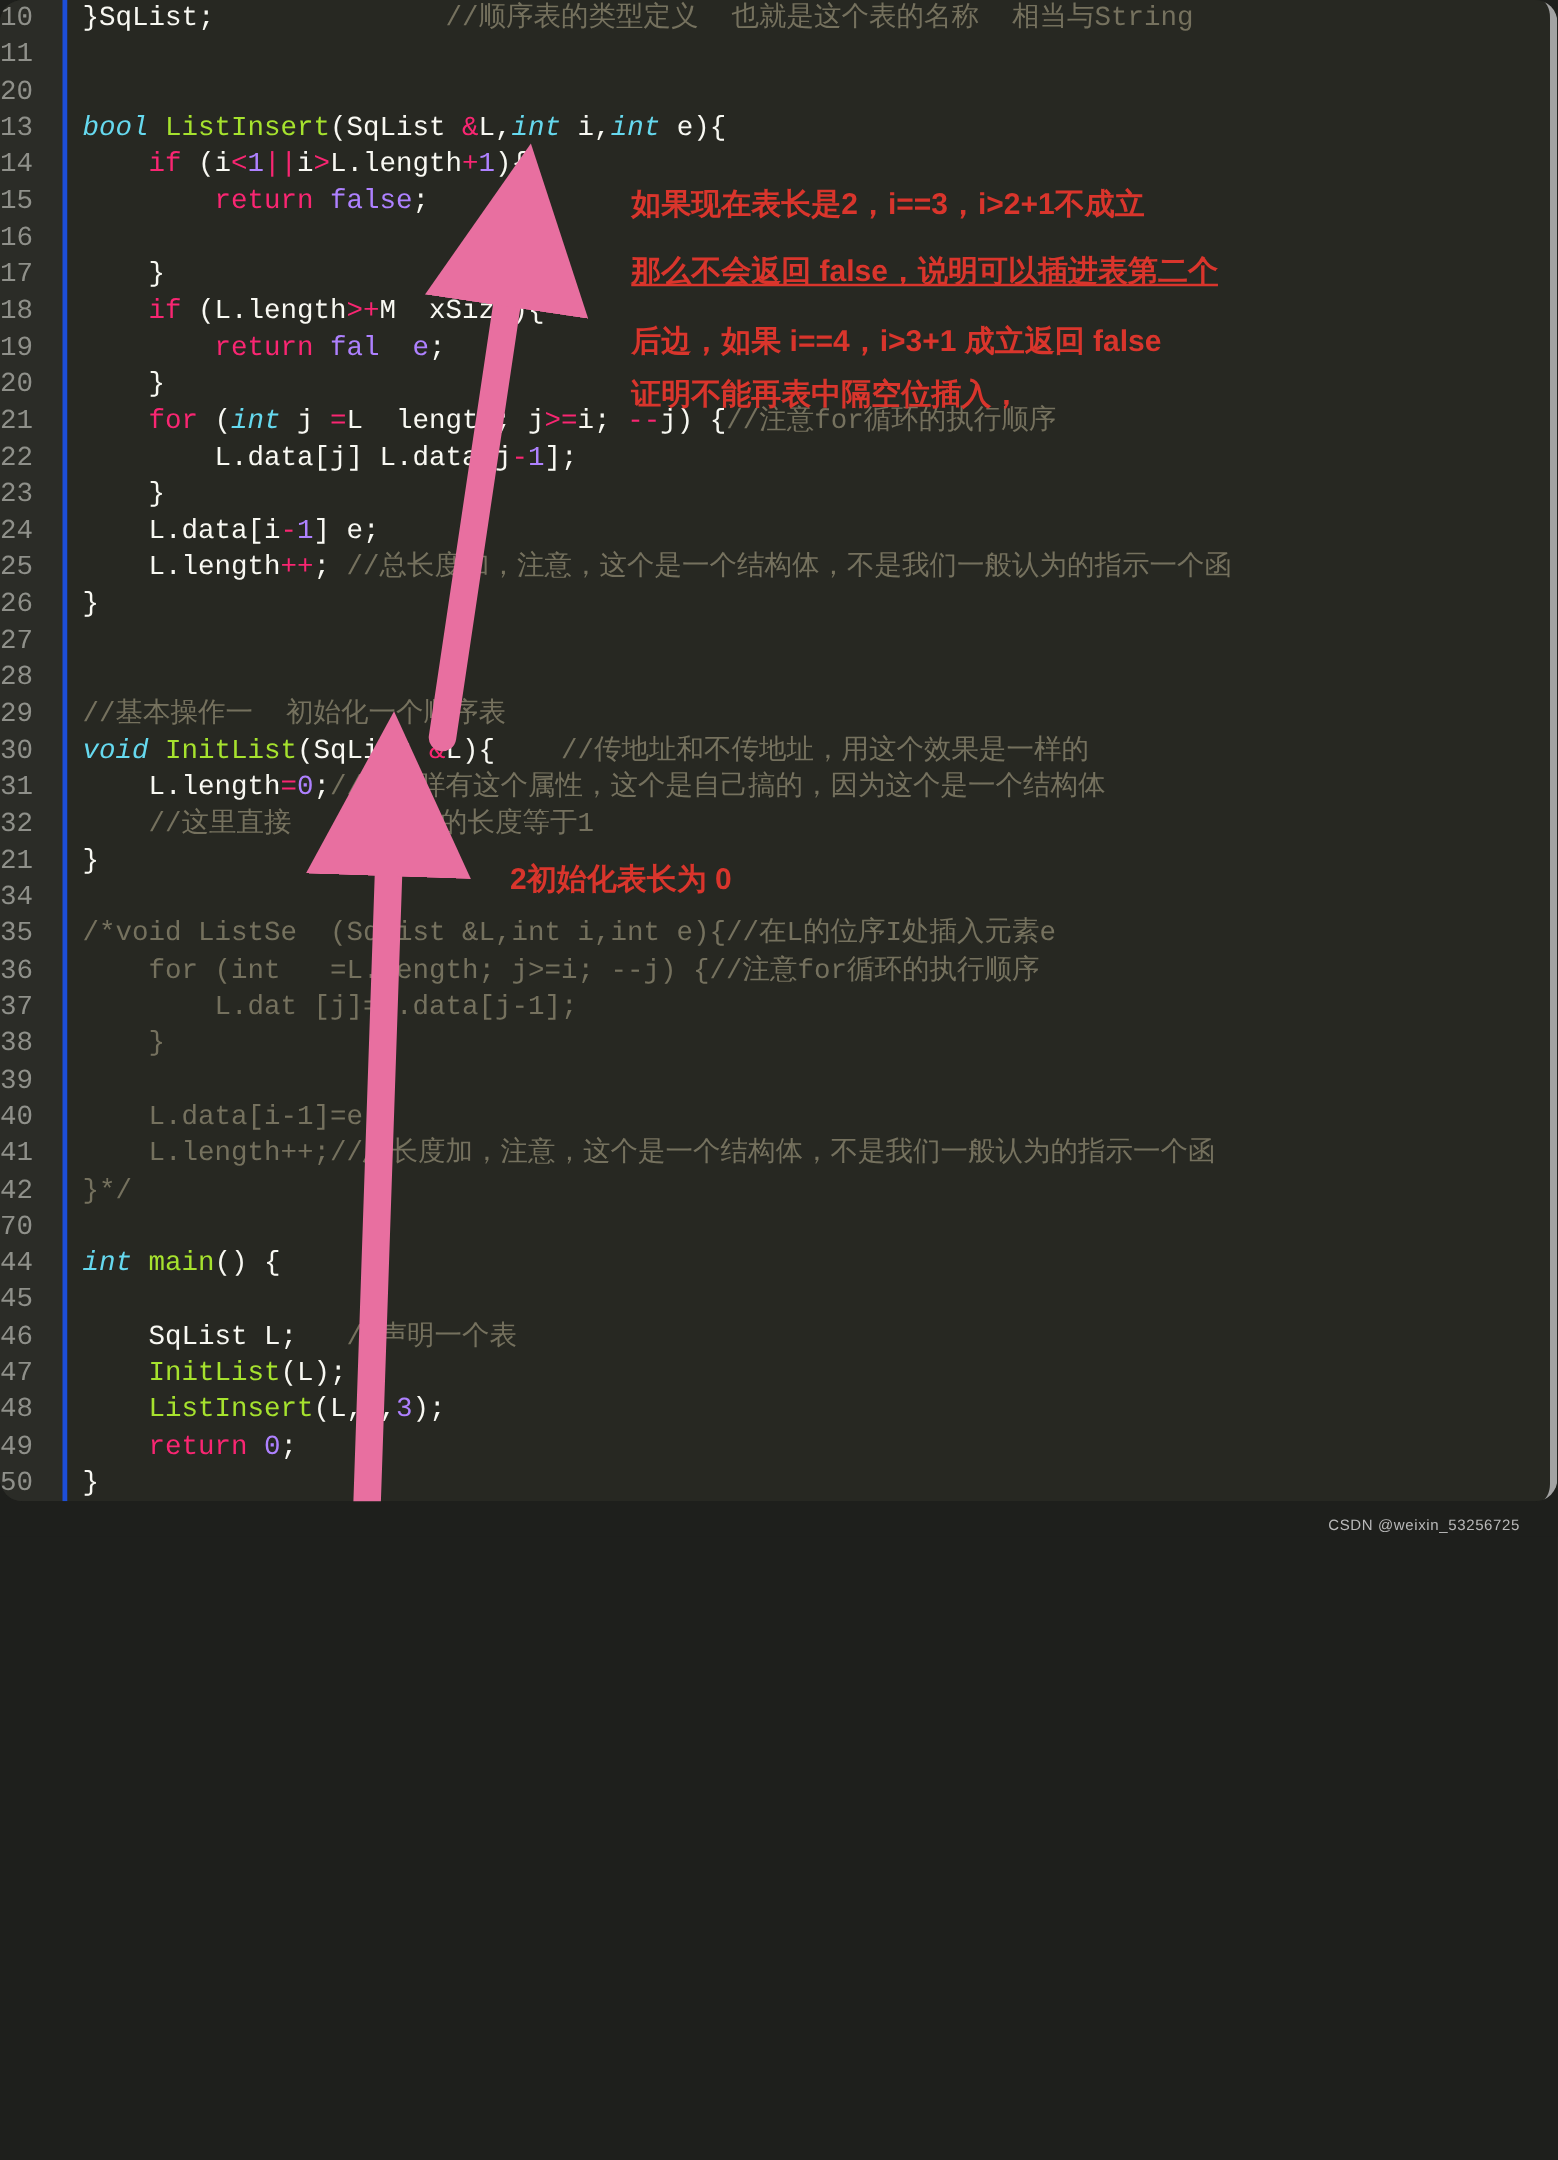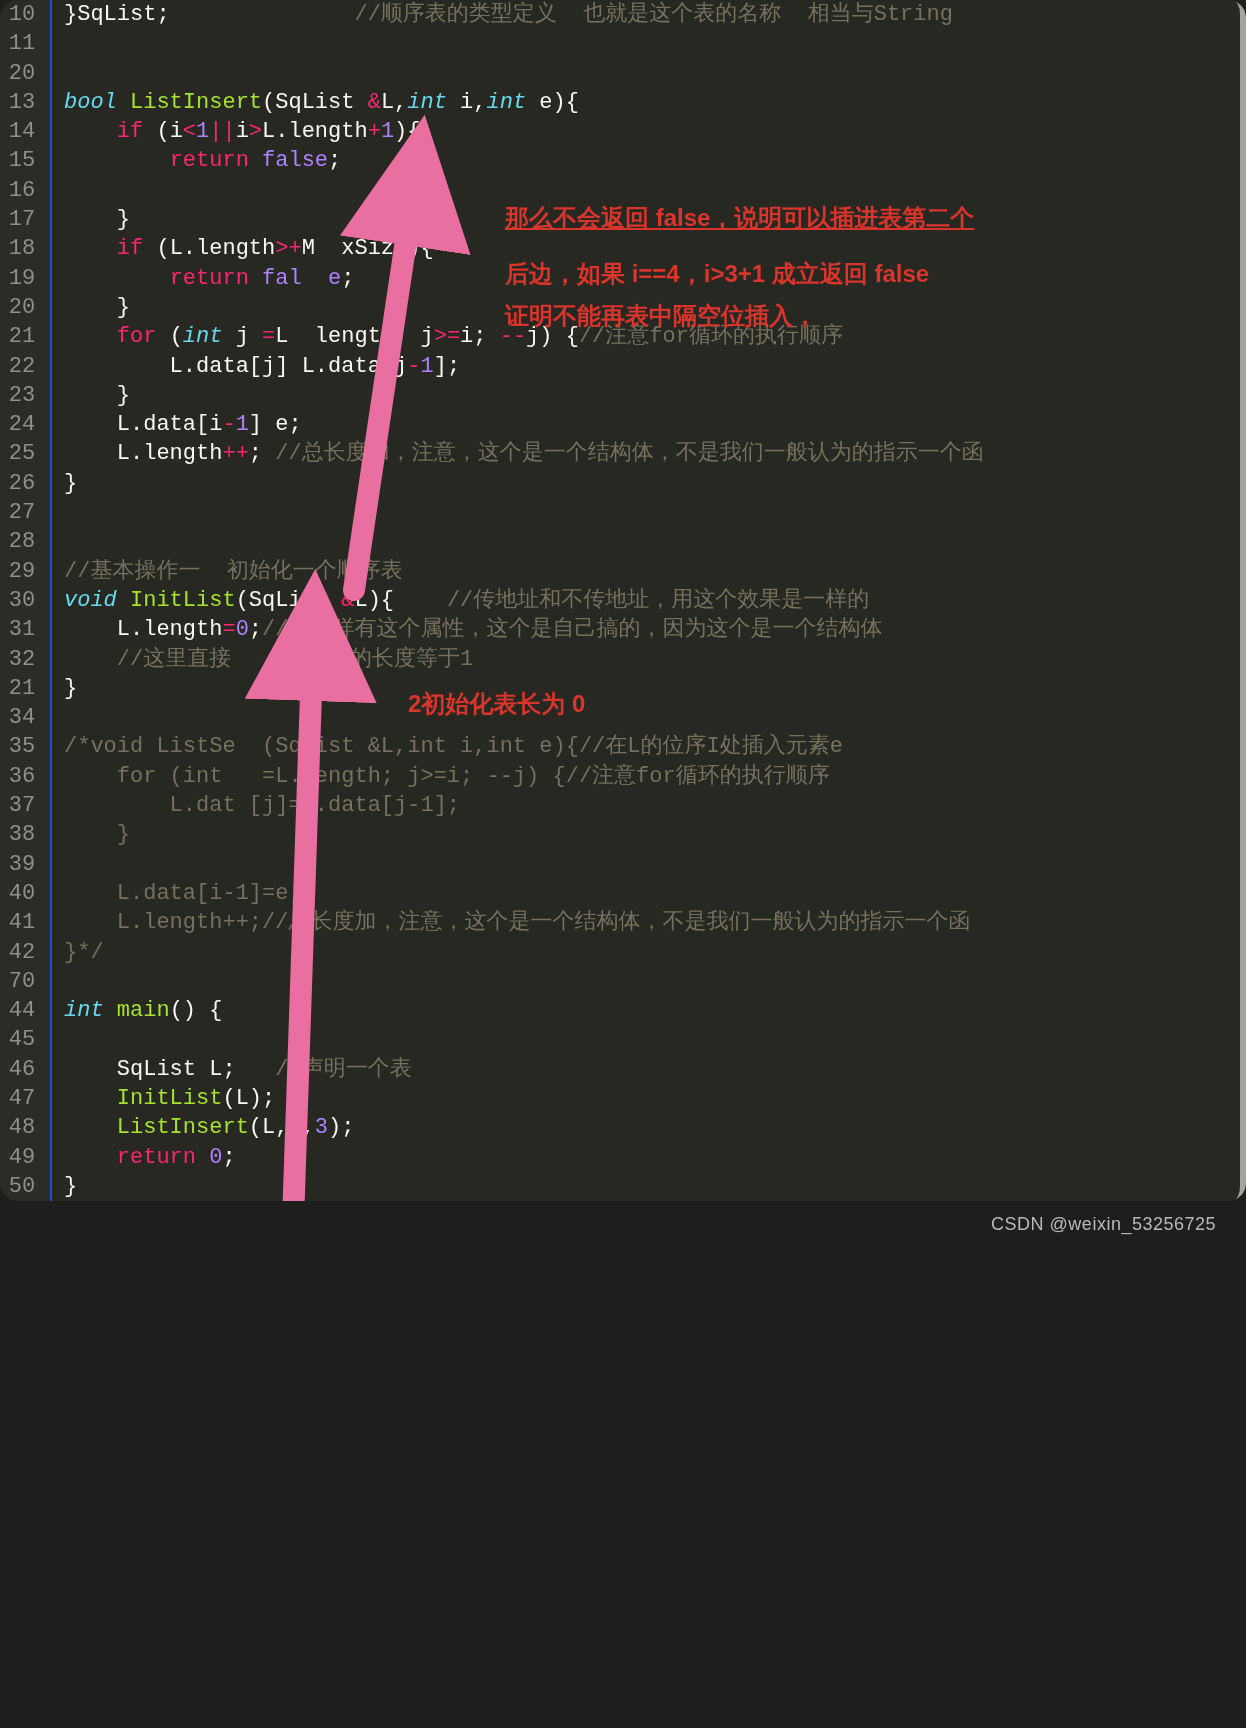--- a/index.html
+++ b/index.html
@@ -1,35 +1,35 @@
 <!DOCTYPE html>
 <html><head>
 <meta charset="utf-8">
 <style>
   html,body{margin:0;padding:0;background:#1e1f1c;color:#ccc;font-family:Menlo,Consolas,"Courier New",monospace;font-size:22px;line-height:1.33;width:1246px}
   .editor{display:flex;padding:0;}
-  .gutter{width:44px;background:#2b2c27;color:#8f908a;text-align:center;padding:0 6px 0 0;user-select:none;border-right:2px solid #1d4ed8;}
+  .gutter{width:44px;background:#2b2c27;color:#8f908a;text-align:left;padding:0 6px 0 0;user-select:none;border-right:4px solid #1d4ed8;}
   .gutter div{height:29.3px}
   .code{flex:1;background:#272822;padding:0 0 0 12px;white-space:pre;overflow:hidden;border-right:6px solid #a3a3a3;border-top-right-radius:14px;border-bottom-right-radius:14px}
   .code .line{height:29.3px;display:block}
   .ty{color:#66d9ef;font-style:italic}
   .fn{color:#a6e22e}
   .id{color:#f8f8f2}
   .nu{color:#ae81ff}
   .cm{color:#75715e}
   .pn{color:#f8f8f2}
   .cf{color:#f92672}
   .op{color:#f92672}
   .bool{color:#ae81ff}
   .ann{font-family:"PingFang SC","Hiragino Sans GB","Microsoft YaHei",sans-serif;font-weight:600;color:#d9352c;font-size:24px}
   .ann-layer{position:absolute;top:0;left:0;width:1246px;height:1560px;pointer-events:none}
   .ann-layer .t{position:absolute;white-space:nowrap}
   .wrap{position:relative;width:1246px}
   .frame{box-shadow:inset 0 0 0 6px #272822;border-radius:18px;overflow:hidden}
-  .credit{text-align:right;font-size:18px;color:#b9b9b9;font-family:Arial,sans-serif;padding:12px 30px 0 0;letter-spacing:.5px}
+  .credit{text-align:right;font-size:12px;color:#b9b9b9;font-family:Arial,sans-serif;padding:12px 30px 0 0;letter-spacing:.5px}
   svg.arrow{position:absolute;overflow:visible}
 </style>
 </head>
 <body>
 
 <div class="wrap frame">
   <div class="editor">
     <div class="gutter" id="gutter">
         <div>10</div>
         <div>11</div>
@@ -70,20 +70,21 @@
         <div>46</div>
         <div>47</div>
         <div>48</div>
         <div>49</div>
         <div>50</div>
       </div>
     <div class="code" id="code"><span class="line"><span class="pn">}</span><span class="id">SqList</span><span class="pn">;</span><span class="id">              </span><span class="cm">//顺序表的类型定义  也就是这个表的名称  相当与String</span></span><span class="line"><span class="id"></span></span><span class="line"><span class="id"></span></span><span class="line"><span class="ty">bool</span><span class="id"> </span><span class="fn">ListInsert</span><span class="pn">(</span><span class="id">SqList </span><span class="op">&amp;</span><span class="id">L</span><span class="pn">,</span><span class="ty">int</span><span class="id"> i</span><span class="pn">,</span><span class="ty">int</span><span class="id"> e</span><span class="pn">){</span></span><span class="line"><span class="id">    </span><span class="cf">if</span><span class="id"> </span><span class="pn">(</span><span class="id">i</span><span class="op">&lt;</span><span class="nu">1</span><span class="op">||</span><span class="id">i</span><span class="op">&gt;</span><span class="id">L.length</span><span class="op">+</span><span class="nu">1</span><span class="pn">){</span></span><span class="line"><span class="id">        </span><span class="cf">return</span><span class="id"> </span><span class="bool">false</span><span class="pn">;</span></span><span class="line"><span class="id"></span></span><span class="line"><span class="id">    </span><span class="pn">}</span></span><span class="line"><span class="id">    </span><span class="cf">if</span><span class="id"> </span><span class="pn">(</span><span class="id">L.length</span><span class="op">&gt;+</span><span class="id">M  xSize</span><span class="pn">){</span></span><span class="line"><span class="id">        </span><span class="cf">return</span><span class="id"> </span><span class="bool">fal  e</span><span class="pn">;</span></span><span class="line"><span class="id">    </span><span class="pn">}</span></span><span class="line"><span class="id">    </span><span class="cf">for</span><span class="id"> </span><span class="pn">(</span><span class="ty">int</span><span class="id"> j </span><span class="op">=</span><span class="id">L  length</span><span class="pn">;</span><span class="id"> j</span><span class="op">&gt;=</span><span class="id">i</span><span class="pn">;</span><span class="id"> </span><span class="op">--</span><span class="id">j</span><span class="pn">) {</span><span class="cm">//注意for循环的执行顺序</span></span><span class="line"><span class="id">        L.data</span><span class="pn">[</span><span class="id">j</span><span class="pn">] </span><span class="id">L.data</span><span class="pn">[</span><span class="id">j</span><span class="op">-</span><span class="nu">1</span><span class="pn">];</span></span><span class="line"><span class="id">    </span><span class="pn">}</span></span><span class="line"><span class="id">    L.data</span><span class="pn">[</span><span class="id">i</span><span class="op">-</span><span class="nu">1</span><span class="pn">]</span><span class="id"> e</span><span class="pn">;</span></span><span class="line"><span class="id">    L.length</span><span class="op">++</span><span class="pn">; </span><span class="cm">//总长度加，注意，这个是一个结构体，不是我们一般认为的指示一个函</span></span><span class="line"><span class="pn">}</span></span><span class="line"><span class="id"></span></span><span class="line"><span class="id"></span></span><span class="line"><span class="cm">//基本操作一  初始化一个顺序表</span></span><span class="line"><span class="ty">void</span><span class="id"> </span><span class="fn">InitList</span><span class="pn">(</span><span class="id">SqList </span><span class="op">&amp;</span><span class="id">L</span><span class="pn">){</span><span class="id">    </span><span class="cm">//传地址和不传地址，用这个效果是一样的</span></span><span class="line"><span class="id">    L.length</span><span class="op">=</span><span class="nu">0</span><span class="pn">;</span><span class="cm">//系统咩有这个属性，这个是自己搞的，因为这个是一个结构体</span></span><span class="line"><span class="id">    </span><span class="cm">//这里直接    这个表的长度等于1</span></span><span class="line"><span class="pn">}</span></span><span class="line"><span class="id"></span></span><span class="line"><span class="cm">/*void ListSe  (SqList &amp;L,int i,int e){//在L的位序I处插入元素e</span></span><span class="line"><span class="cm">    for (int   =L.length; j&gt;=i; --j) {//注意for循环的执行顺序</span></span><span class="line"><span class="cm">        L.dat [j]=L.data[j-1];</span></span><span class="line"><span class="cm">    }</span></span><span class="line"><span class="cm"></span></span><span class="line"><span class="cm">    L.data[i-1]=e;</span></span><span class="line"><span class="cm">    L.length++;//总长度加，注意，这个是一个结构体，不是我们一般认为的指示一个函</span></span><span class="line"><span class="cm">}*/</span></span><span class="line"><span class="id"></span></span><span class="line"><span class="ty">int</span><span class="id"> </span><span class="fn">main</span><span class="pn">() {</span></span><span class="line"><span class="id"></span></span><span class="line"><span class="id">    SqList L</span><span class="pn">;</span><span class="id">   </span><span class="cm">//声明一个表</span></span><span class="line"><span class="id">    </span><span class="fn">InitList</span><span class="pn">(</span><span class="id">L</span><span class="pn">);</span></span><span class="line"><span class="id">    </span><span class="fn">ListInsert</span><span class="pn">(</span><span class="id">L</span><span class="pn">,</span><span class="nu">3</span><span class="pn">,</span><span class="nu">3</span><span class="pn">);</span></span><span class="line"><span class="id">    </span><span class="cf">return</span><span class="id"> </span><span class="nu">0</span><span class="pn">;</span></span><span class="line"><span class="pn">}</span></span></div>
   </div>
 
   <div class="ann-layer" id="annlayer">
+      <div class="ann t" style="left: 505px; top: 148px;">如果现在表长是2，i==3，i&gt;2+1不成立</div>
       <div class="ann t" style="left: 505px; top: 202px; text-decoration: underline;">那么不会返回 false，说明可以插进表第二个</div>
       <div class="ann t" style="left: 505px; top: 258px;">后边，如果 i==4，i&gt;3+1 成立返回 false</div>
       <div class="ann t" style="left: 505px; top: 300px;">证明不能再表中隔空位插入，</div>
       <div class="ann t" style="left: 380px; top: 688px; margin-left: 28px;">2初始化表长为 0</div>
       <svg class="arrow" width="141" height="490" style="left: 314px; top: 140px;">
         <defs>
           <marker id="mar1" markerWidth="6" markerHeight="6" refX="3" refY="3" orient="auto-start-reverse">
             <path d="M0,0 L6,3 L0,6 Z" fill="#e86fa0"></path>
           </marker>
         </defs>

